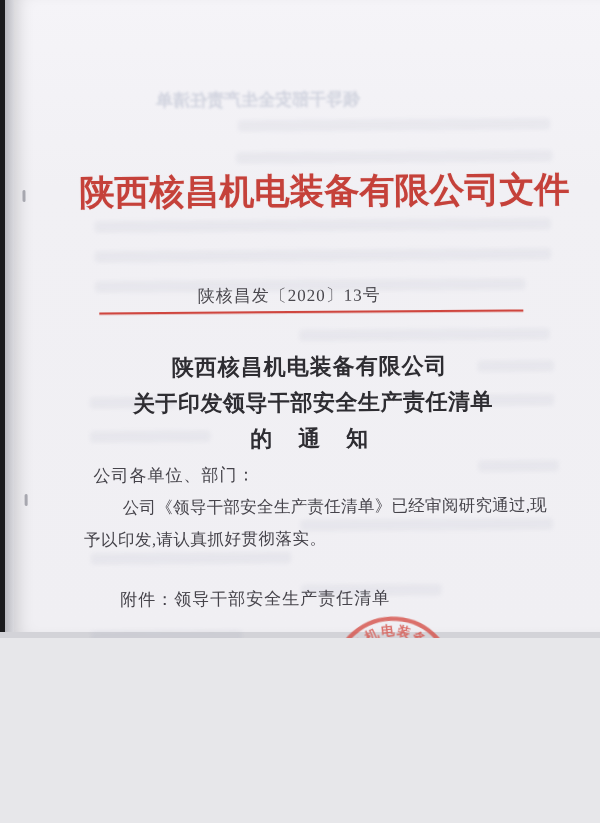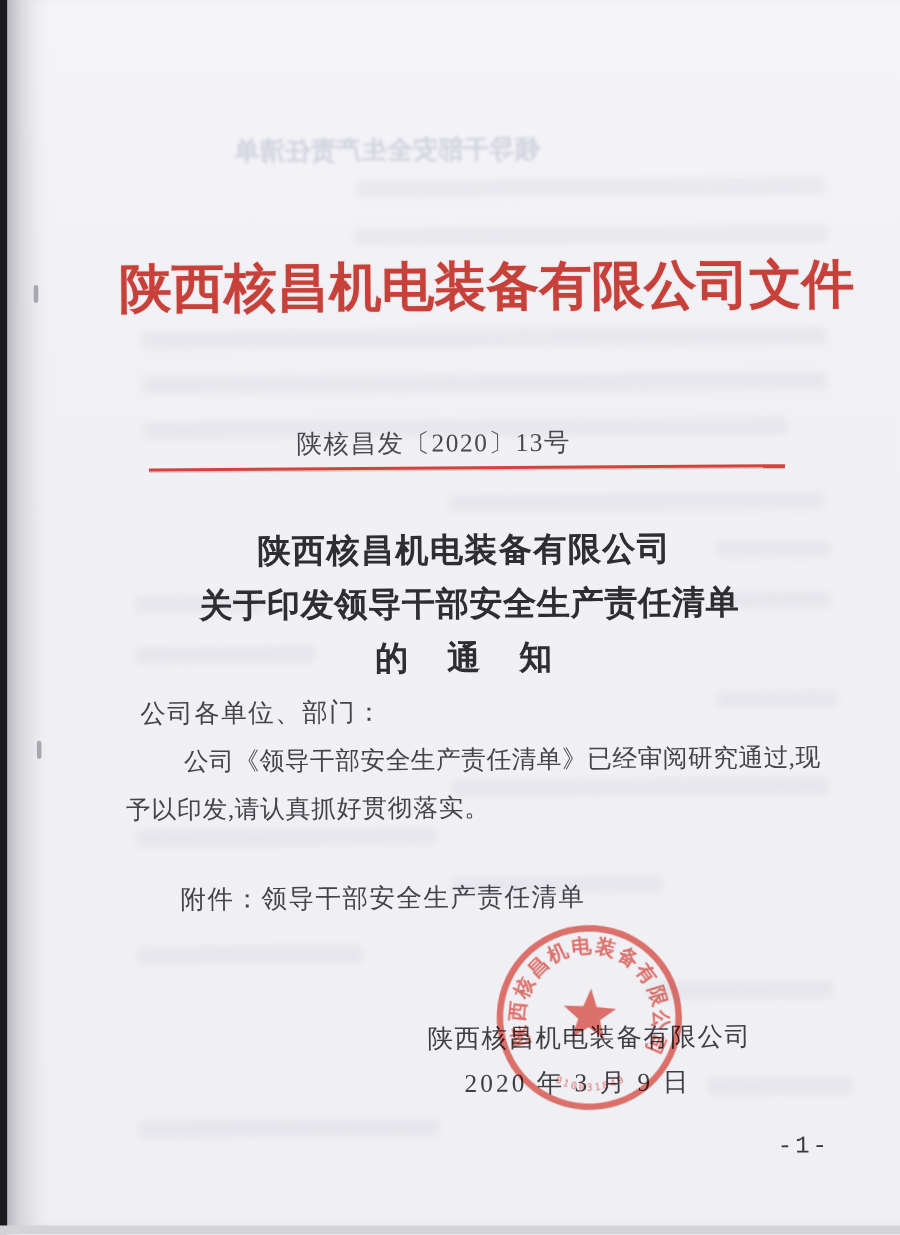--- a/index.html
+++ b/index.html
@@ -1,17 +1,17 @@
 <!DOCTYPE html>
 <html><head>
 <meta charset="utf-8">
 <style>
   html,body{margin:0;padding:0;background:#e7e7ea;}
   .stage{
-    position:relative;width:600px;height:823px;overflow:hidden;
+    position:relative;width:600px;height:638px;overflow:hidden;
     background:#f2f1f5;
     font-family:"Liberation Serif","DejaVu Serif",serif;
     color:#3f3d43;
   }
   
   .edge-black{position:absolute;left:0;top:0;width:5px;height:823px;background:#1b1b1d;}
   .edge-gray{position:absolute;left:5px;top:0;width:9px;height:823px;background:linear-gradient(90deg,#b9b9bf,#d9d9de);}
   .edge-bottom{position:absolute;left:0;bottom:0;width:600px;height:6px;background:#d3d3d8;}
   .paper{
     position:absolute;left:14px;top:0;right:0;bottom:6px;

